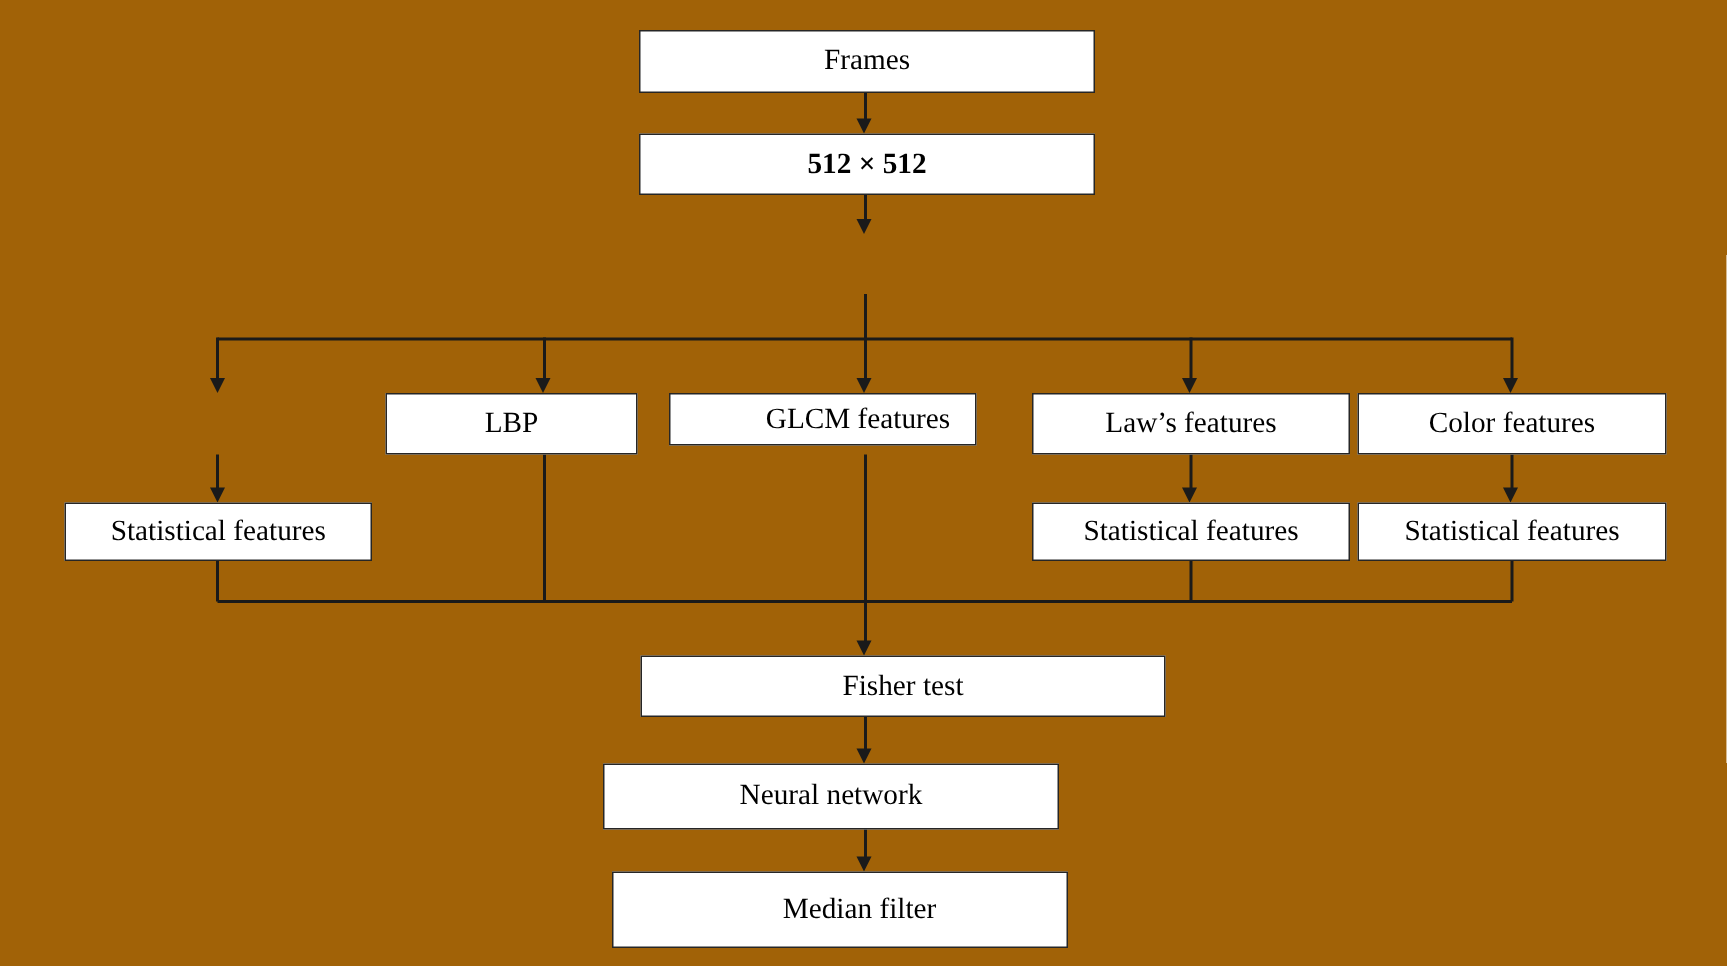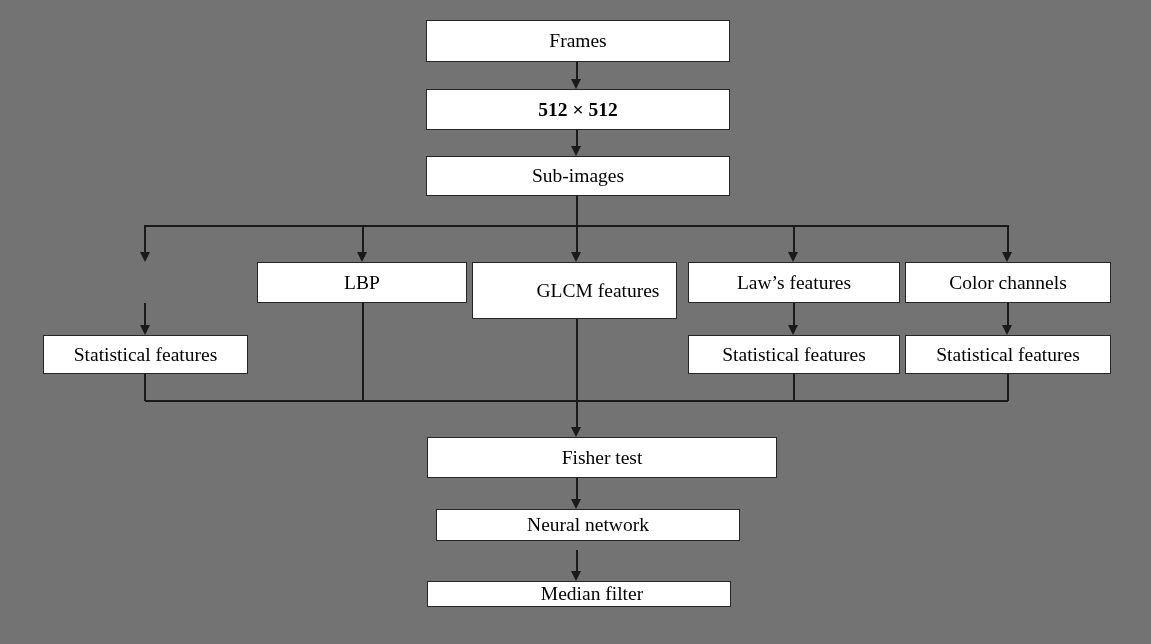--- a/index.html
+++ b/index.html
@@ -1,20 +1,20 @@
 <!DOCTYPE html>
 <html><head>
 <meta charset="utf-8">
 <style>
   html, body { margin: 0; padding: 0; background: #ffffff; }
   #canvas {
     position: relative;
     width: 1151px;
     height: 644px;
-    background: #737373;
+    background: #a16207;
     font-family: "Liberation Serif", "DejaVu Serif", serif;
     color: #000000;
     overflow: hidden;
   }
   .node {
     position: absolute;
     box-sizing: border-box;
     border: 1.5px solid #262626;
     background: #ffffff;
     display: flex;
@@ -99,36 +99,35 @@
   <div class="vl" style="left:576px; top:478px; height:23px;"></div>
   <div class="ah" style="left:571px; top:499px;"></div>
 
   <div class="vl" style="left:576px; top:550px; height:23px;"></div>
   <div class="ah" style="left:571px; top:571px;"></div>
 
   <div class="node" style="left:426px; top:20px; width:304px; height:42px;">Frames</div>
 
   <div class="node" style="left:426px; top:89px; width:304px; height:41px;font-weight:bold;">512 × 512</div>
 
-  <div class="node" style="left:426px; top:156px; width:304px; height:40px;">Sub-images</div>
 
 
-  <div class="node" style="left:257px; top:262px; width:210px; height:41px;">LBP</div>
+  <div class="node" style="left:257px; top:262px; width:168px; height:41px;">LBP</div>
 
-  <div class="node" style="left:472px; top:262px; width:205px; height:57px;padding-left:47px;">GLCM features</div>
+  <div class="node" style="left:446px; top:262px; width:205px; height:35px;padding-left:47px;">GLCM features</div>
 
   <div class="node" style="left:688px; top:262px; width:212px; height:41px;">Law’s features</div>
 
-  <div class="node" style="left:905px; top:262px; width:206px; height:41px;">Color channels</div>
+  <div class="node" style="left:905px; top:262px; width:206px; height:41px;">Color features</div>
 
   <div class="node" style="left:43px; top:335px; width:205px; height:39px;">Statistical features</div>
 
   <div class="node" style="left:688px; top:335px; width:212px; height:39px;">Statistical features</div>
 
   <div class="node" style="left:905px; top:335px; width:206px; height:39px;">Statistical features</div>
 
   <div class="node" style="left:427px; top:437px; width:350px; height:41px;">Fisher test</div>
 
-  <div class="node" style="left:436px; top:509px; width:304px; height:32px;text-align:center;">Neural network</div>
+  <div class="node" style="left:402px; top:509px; width:304px; height:44px;text-align:center;">Neural network</div>
 
-  <div class="node" style="left:427px; top:581px; width:304px; height:26px;padding-left:26px;">Median filter</div>
+  <div class="node" style="left:408px; top:581px; width:304px; height:51px;padding-left:26px;">Median filter</div>
 
 </div>
 
 </body></html>

